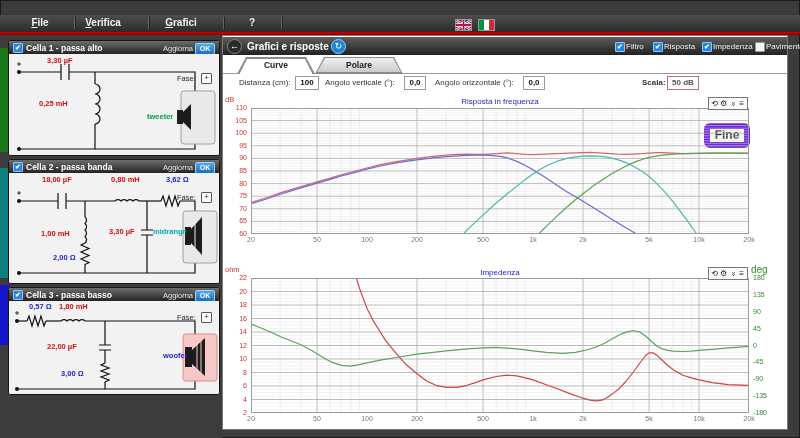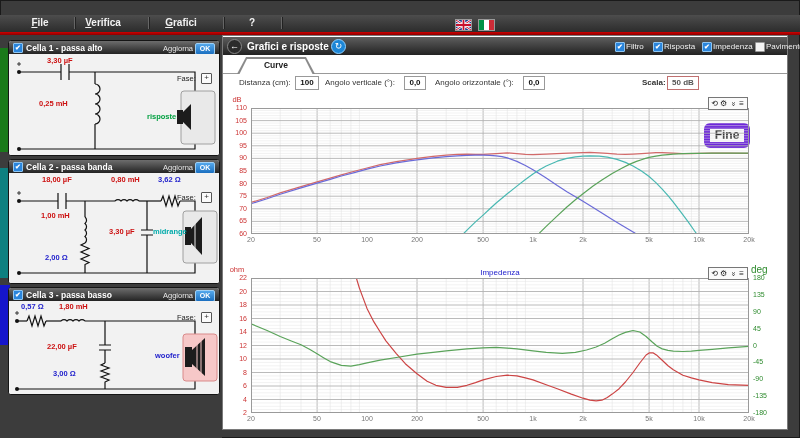--- a/index.html
+++ b/index.html
@@ -30,21 +30,21 @@
   .chk{position:absolute;width:8px;height:8px;background:#2a85dc;border:1px solid #8fc6f2;border-radius:1px;
        color:#fff;font-size:7px;line-height:8px;text-align:center;font-weight:bold;}
   .chk.empty{background:#f4f4f4;border:1px solid #999;}
   .celltitle{position:absolute;left:17px;top:2px;font-size:8.5px;font-weight:bold;color:#fff;white-space:nowrap;}
   .aggiorna{position:absolute;right:26px;top:2.5px;font-size:7.5px;color:#e8e8e8;}
   .okbtn{position:absolute;right:4px;top:1.5px;width:18px;height:10px;border-radius:2px;
          background:linear-gradient(#54a8ec,#1b6fc0);border:1px solid #9fd0f5;color:#fff;
          font-size:7px;font-weight:bold;text-align:center;line-height:9px;}
   .cellbody{position:absolute;left:0;top:13px;right:0;bottom:0;background:#f2f2f2;border-radius:0 0 2px 2px;}
   .clabel{position:absolute;font-size:7.5px;font-weight:bold;white-space:nowrap;}
-  .cred{color:#cc1111;} .cblue{color:#2222cc;} .cgrn{color:#00a040;} .cteal{color:#00aaaa;}
+  .cred{color:#cc1111;} .cblue{color:#2222cc;margin-left:8px;} .cgrn{color:#00a040;} .cteal{color:#00aaaa;}
   .faselbl{position:absolute;font-size:7.5px;color:#222;}
   .fasebox{position:absolute;width:9px;height:9px;border:1px solid #555;background:#fbfbfb;border-radius:1px;
            font-size:8px;line-height:8px;text-align:center;color:#333;}
   
   .rp{left:222px;top:35px;width:566px;height:395px;background:#fff;border:1px solid #7a7a7a;box-sizing:border-box;}
   .rphdr{left:0;top:1px;width:564px;height:18px;background:linear-gradient(#5e5e5e,#222);}
   .circbtn{border-radius:50%;text-align:center;color:#fff;}
   .rptitle{left:24px;top:4px;font-size:10px;font-weight:bold;color:#fff;}
   .toggle{top:5px;height:10px;}
   .toggle span{position:absolute;left:11px;top:0;font-size:8px;color:#f0f0f0;white-space:nowrap;}
@@ -54,21 +54,21 @@
             color:#222;line-height:15px;}
   .tabline{left:0px;top:37px;width:564px;height:1px;background:#999;}
   .ctl{top:42px;font-size:8px;color:#333;white-space:nowrap;}
   .ctlbox{top:40px;height:11px;background:#fff;border:1px solid #999;font-size:8px;font-weight:bold;
           color:#111;text-align:center;padding-top:1px;}
   .scalabox{border:1px solid #c07070;color:#555;}
   .finebtn{top:39px;width:34px;height:13px;border:6px solid #6d28d9;border-radius:6px;background:#fafafa;
            font-size:12px;font-weight:bold;color:#333;text-align:center;line-height:12px;margin-top:48px;}
   .chartblock{width:498px;}
   .charttitle{position:absolute;left:0;width:498px;top:-11px;text-align:center;font-size:8px;color:#2222cc;}
-  .unitl{position:absolute;left:-26px;top:-13px;width:24px;text-align:center;font-size:7.5px;color:#cc3333;}
+  .unitl{position:absolute;left:-26px;top:-13px;width:24px;text-align:left;font-size:7.5px;color:#cc3333;}
   .unitr{position:absolute;right:-26px;top:-14px;width:24px;font-size:10px;color:#2e8b2e;}
   .ctoolbar{position:absolute;right:1px;top:-11px;height:11px;border:1px solid #777;background:#fafafa;
             display:flex;align-items:center;padding:0 1px;}
   .ctoolbar span{font-size:8px;color:#222;width:9px;text-align:center;line-height:10px;}
   .rot90{display:inline-block;transform:rotate(90deg);}
   .xt{position:absolute;width:24px;text-align:center;font-size:7px;color:#777;}
   .ytl{position:absolute;left:-28px;width:24px;text-align:right;font-size:7px;color:#cc3333;}
   .ytr{position:absolute;width:24px;text-align:left;font-size:7px;color:#2e8b2e;}
   svg{display:block;}
 </style>
@@ -128,21 +128,21 @@
         <circle cx="10" cy="18" r="2" fill="#111"></circle>
         <circle cx="10" cy="95" r="2" fill="#111"></circle>
         <rect x="172" y="37" width="34" height="53" rx="3" fill="#e9e9e9" stroke="#a0a0a0"></rect>
         <g fill="#1c1c1c">
           <rect x="168" y="56" width="6" height="14"></rect>
           <polygon points="174,58 182,50 182,76 174,68"></polygon>
         </g>
       </svg>
       <span class="clabel cred" style="left:38px;top:2px">3,30 µF</span>
       <span class="clabel cred" style="left:30px;top:45px">0,25 mH</span>
-      <span class="clabel cgrn" style="left:138px;top:58px">risposte</span>
+      <span class="clabel cgrn" style="left:138px;top:58px">tweeter</span>
       <span class="faselbl" style="left:168px;top:20px">Fase:</span>
       <div class="fasebox" style="left:192px;top:19px">+</div>
     </div>
   </div>
 
   <div class="abs cell" style="top:159px;height:123px">
     <div class="cellhdr">
       <div class="chk" style="left:4px;top:2px">✔</div>
       <div class="celltitle">Cella 2 - passa banda</div>
       <div class="aggiorna">Aggiorna</div>
@@ -170,21 +170,21 @@
         <rect x="174" y="38" width="34" height="52" rx="3" fill="#e9e9e9" stroke="#a0a0a0"></rect>
         <g fill="#1c1c1c">
           <rect x="176" y="54" width="6" height="18"></rect>
           <polygon points="182,56 193,44 193,82 182,70"></polygon>
           <path d="M186,50 L186,76" stroke="#e9e9e9" stroke-width="1"></path>
         </g>
       </svg>
       <span class="clabel cred" style="left:33px;top:2px">18,00 µF</span>
       <span class="clabel cred" style="left:102px;top:2px">0,80 mH</span>
       <span class="clabel cblue" style="left:149px;top:2px">3,62 Ω</span>
-      <span class="clabel cred" style="left:32px;top:38px">1,00 mH</span>
+      <span class="clabel cred" style="left:32px;top:56px">1,00 mH</span>
       <span class="clabel cblue" style="left:36px;top:80px">2,00 Ω</span>
       <span class="clabel cred" style="left:100px;top:54px">3,30 µF</span>
       <span class="clabel cteal" style="left:144px;top:54px">midrange</span>
       <span class="faselbl" style="left:168px;top:20px">Fase:</span>
       <div class="fasebox" style="left:192px;top:19px">+</div>
     </div>
   </div>
 
   <div class="abs cell" style="top:287px;height:106px">
     <div class="cellhdr">
@@ -249,32 +249,38 @@
         <span>Pavimento</span>
       </div>
     </div>
 
     <div class="abs tabline"></div>
     <div class="abs tab" style="left:14px;width:78px;z-index:3">
       <div class="inner" style="clip-path:polygon(9px 0,69px 0,78px 100%,0 100%);background:#8a8a8a"></div>
       <div class="inner" style="clip-path:polygon(10px 1px,68px 1px,76px 100%,2px 100%);background:#ffffff;top:1px;height:17px"></div>
       <div class="lab">Curve</div>
     </div>
+    <div class="abs tab" style="left:92px;width:88px;z-index:2">
+      <div class="inner" style="clip-path:polygon(9px 0,79px 0,88px 100%,0 100%);background:#8a8a8a"></div>
+      <div class="inner" style="clip-path:polygon(10px 1px,78px 1px,86px 15px,2px 15px);background:linear-gradient(#f2f2f2,#c6c6c6)"></div>
+      <div class="lab">Polare</div>
+    </div>
 
     <span class="abs ctl" style="left:16px">Distanza (cm):</span>
     <div class="abs ctlbox" style="left:72px;width:22px">100</div>
     <span class="abs ctl" style="left:102px">Angolo verticale (°):</span>
     <div class="abs ctlbox" style="left:181px;width:20px">0,0</div>
     <span class="abs ctl" style="left:212px">Angolo orizzontale (°):</span>
     <div class="abs ctlbox" style="left:300px;width:20px">0,0</div>
     <span class="abs ctl" style="left:419px;font-weight:bold">Scala:</span>
     <div class="abs ctlbox scalabox" style="left:444px;width:30px">50 dB</div>
     <div class="abs finebtn" style="left:481px">Fine</div>
 
     <div class="abs chartblock" style="left:28px;top:72px;height:126px" id="block1">
+      <div class="charttitle">Risposta in frequenza</div>
       <div class="unitl">dB</div>
       <div class="ctoolbar">
         <span>⟲</span>
         <span>⚙</span>
         <span class="rot90">»</span>
         <span>≡</span>
       </div>
       <svg id="chart1" width="498" height="126" viewBox="0 0 498 126">
           <line x1="0.0" y1="0" x2="0.0" y2="126" stroke="#b2b2b2" stroke-width="0.9"></line>
           <line x1="29.2" y1="0" x2="29.2" y2="126" stroke="#dedede" stroke-width="0.5"></line>

